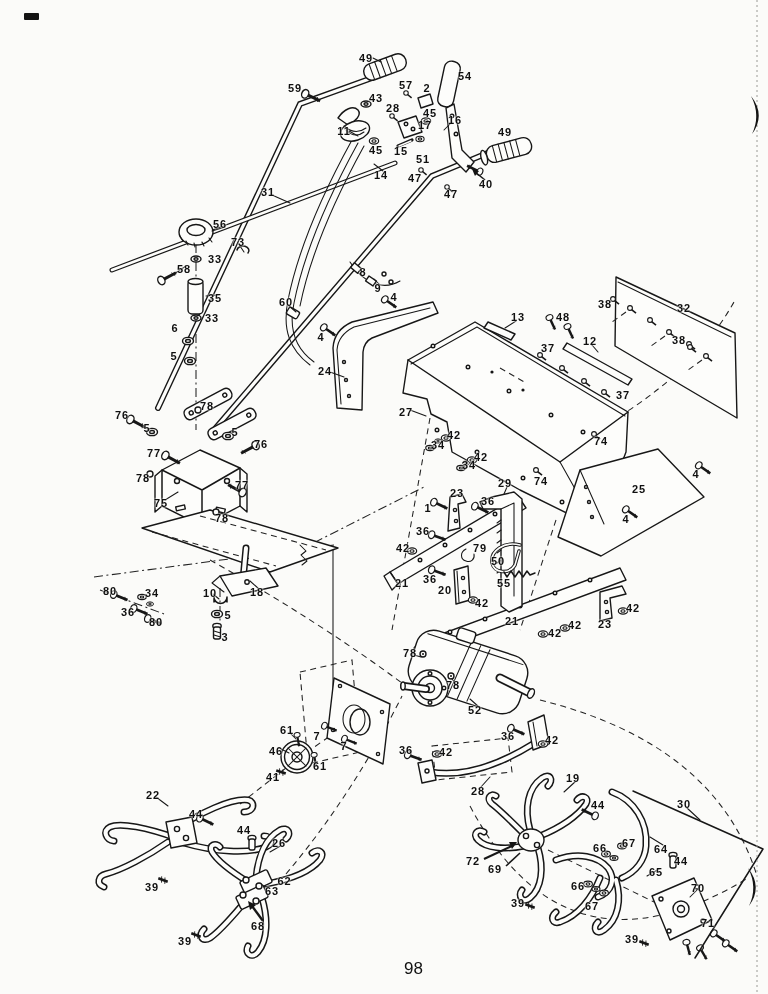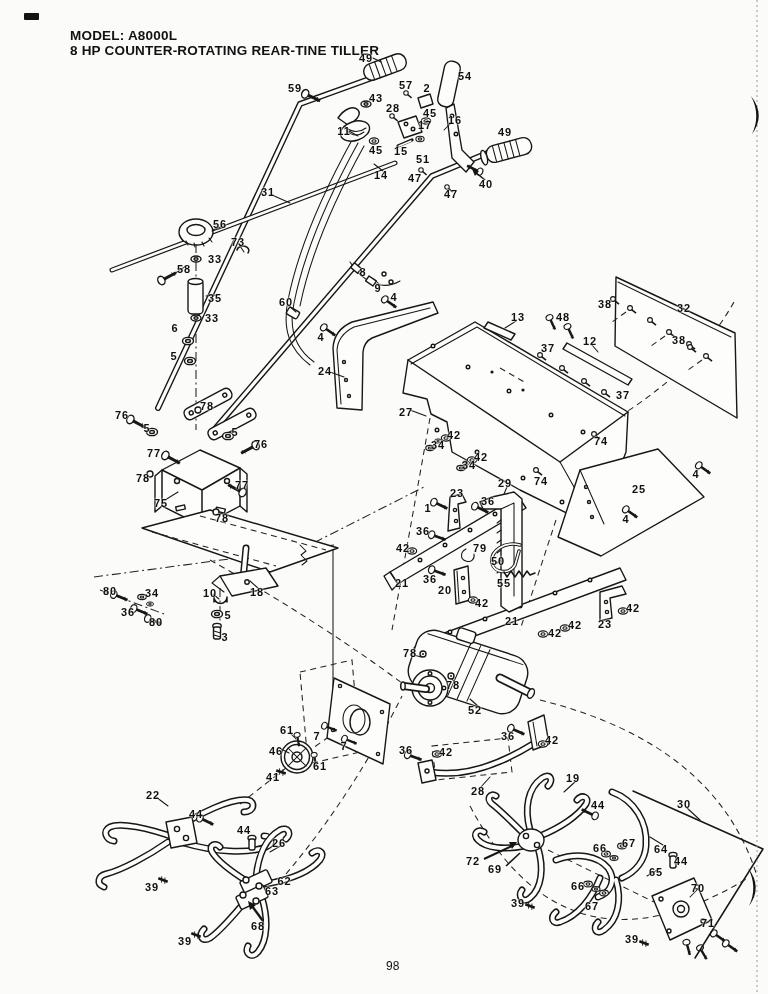--- a/index.html
+++ b/index.html
@@ -4,42 +4,38 @@
 <style>
   html,body { margin:0; padding:0; background:#e8e8e4; }
   .page { position:relative; width:768px; height:994px; background:#fbfbf9; overflow:hidden;
           font-family:"Liberation Sans", sans-serif; color:#121212; }
   .corner-dash { position:absolute; left:24px; top:13px; width:15px; height:7px; background:#141414; border-radius:1px; }
   .title { position:absolute; left:70px; top:29px; font-weight:bold; font-size:13.5px; line-height:14.5px; letter-spacing:.2px; white-space:nowrap; }
   .callout { position:absolute; transform:translate(-50%,-50%); font-size:11px; font-weight:bold; letter-spacing:.9px;
              white-space:nowrap; color:#101010;
              text-shadow:0 0 2px #fbfbf9, 0 0 2px #fbfbf9; }
   .footer { position:absolute; left:87px; top:920px; font-size:11.5px; line-height:12.9px; letter-spacing:.2px; }
-  .pagenum { position:absolute; left:386px; top:959px; font-size:12px; }
+  .pagenum { position:absolute; left:404px; top:959px; font-size:17px; }
   svg.diagram { position:absolute; left:0; top:0; }
   .ln { fill:none; stroke:#171717; stroke-width:1.5; stroke-linecap:round; stroke-linejoin:round; }
   .th { stroke-width:1.05; }
   .fw { fill:#fdfdfb; stroke:#171717; stroke-width:1.4; stroke-linejoin:round; }
   .tb { fill:none; stroke:#171717; stroke-linecap:round; }
   .tw { fill:none; stroke:#fdfdfb; stroke-linecap:round; }
   .dsh { fill:none; stroke:#222; stroke-width:1.05; stroke-dasharray:6 4.5; }
   .dd  { fill:none; stroke:#222; stroke-width:1.05; stroke-dasharray:9 3.5 2 3.5; }
   .blk { fill:#141414; stroke:none; }
 </style>
 </head>
 <body>
 
 <div class="page">
 
   <div class="corner-dash"></div>
 
-  <div class="title">
-    <div>MODEL: A8000L</div>
-    <div>8 HP COUNTER-ROTATING REAR-TINE TILLER</div>
-  </div>
 
   <svg class="diagram" width="768" height="994" viewBox="0 0 768 994">
     <defs>
       <g id="nut">
           <ellipse rx="5.5" ry="3.6" class="fw"></ellipse>
           <ellipse rx="2.4" ry="1.5" class="fw"></ellipse>
         </g>
       <g id="washer">
           <ellipse rx="5" ry="3" class="fw"></ellipse>
           <ellipse rx="2" ry="1.2" class="fw"></ellipse>

